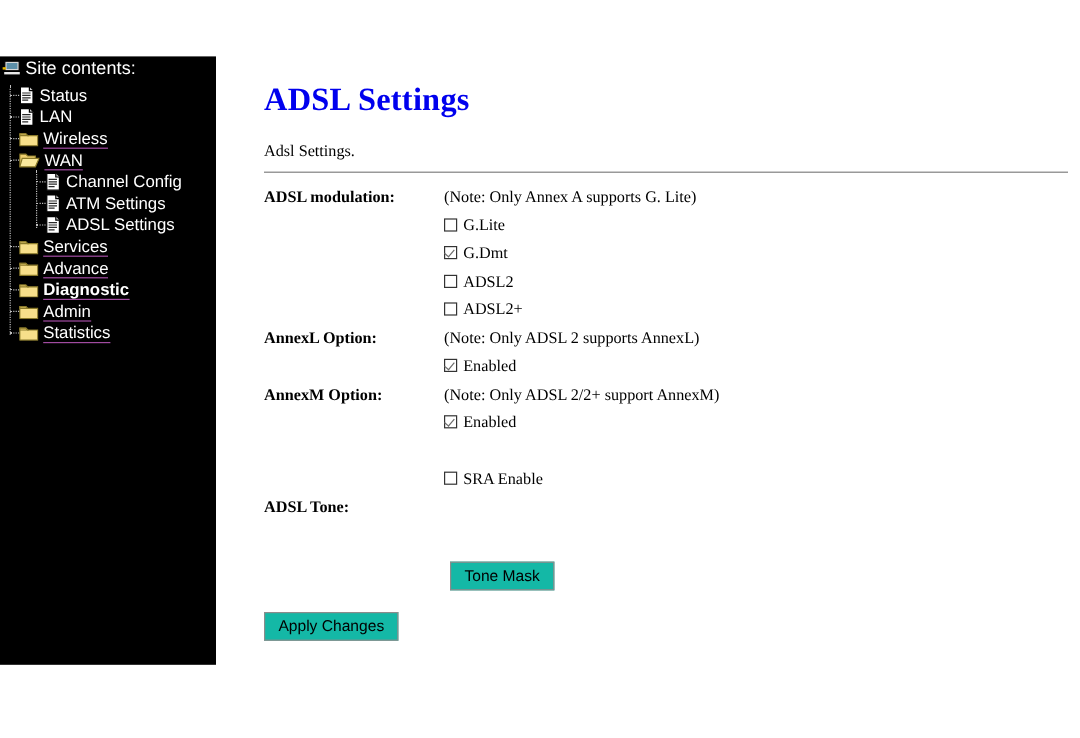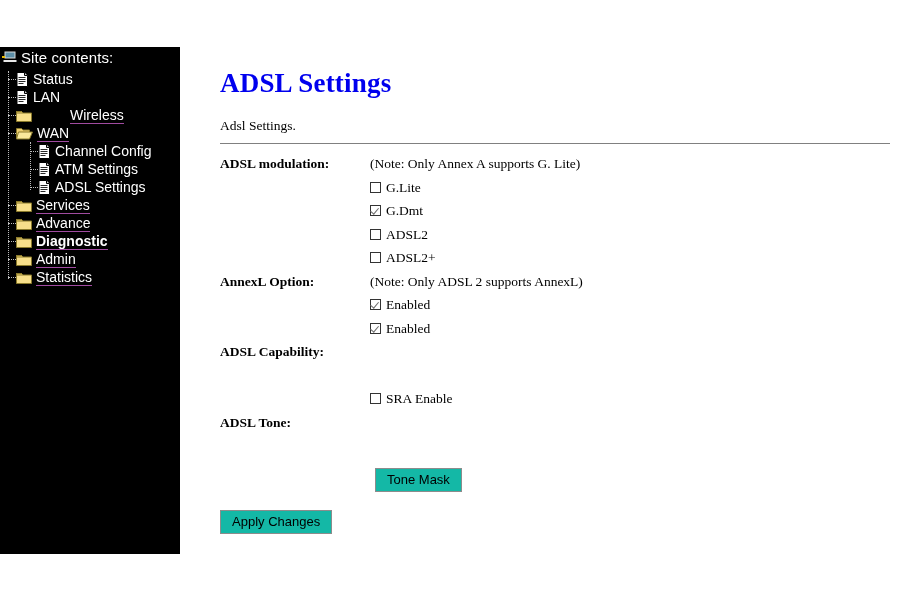--- a/index.html
+++ b/index.html
@@ -250,21 +250,21 @@
               <line x1="2.5" y1="5.5" x2="9.5" y2="5.5"></line>
               <line x1="2.5" y1="7.5" x2="9.5" y2="7.5"></line>
               <line x1="2.5" y1="9.5" x2="9.5" y2="9.5"></line>
               <line x1="2.5" y1="11.5" x2="7.5" y2="11.5"></line>
             </g>
           </svg>
         </span>
         <span class="label">LAN</span>
       </div>
       <div class="dash" style="left: 8px; top: 68px; width: 8px;"></div>
-      <div class="tree-item" style="left: 16px; top: 59px; gap: 34px;">
+      <div class="tree-item" style="left: 16px; top: 59px;">
         <span class="icon">
           <svg width="16" height="13" viewBox="0 0 16 13">
             <path d="M0.5 2.5 H5.5 L7 4 H15.5 V12.5 H0.5 Z" fill="#f7df8a" stroke="#8a7a2a" stroke-width="1"></path>
             <path d="M0.5 2.5 H5.5 L7 4 H0.5 Z" fill="#efd070" stroke="#8a7a2a" stroke-width="1"></path>
           </svg>
         </span>
         <span class="label link">Wireless</span>
       </div>
       <div class="dash" style="left: 8px; top: 86px; width: 8px;"></div>
       <div class="tree-item" style="left: 16px; top: 77px;">
@@ -436,33 +436,33 @@
           <td class="label-cell"></td>
           <td class="value-cell">
             <div class="cb-row">
               <span class="checkbox checked"></span>
               <span class="cb-label">Enabled</span>
             </div>
           </td>
         </tr>
 
         <tr>
+          <td class="label-cell">AnnexM Option:</td>
+          <td class="value-cell"><span class="note">(Note: Only ADSL 2/2+ support AnnexM)</span></td>
+        </tr>
+        <tr>
           <td class="label-cell"></td>
           <td class="value-cell">
             <div class="cb-row">
               <span class="checkbox checked"></span>
               <span class="cb-label">Enabled</span>
             </div>
           </td>
         </tr>
 
-        <tr>
-          <td class="label-cell">ADSL Capability:</td>
-          <td class="value-cell"></td>
-        </tr>
         <tr>
           <td class="label-cell"></td>
           <td class="value-cell">&nbsp;</td>
         </tr>
         <tr>
           <td class="label-cell"></td>
           <td class="value-cell">
             <div class="cb-row">
               <span class="checkbox"></span>
               <span class="cb-label">SRA Enable</span>

